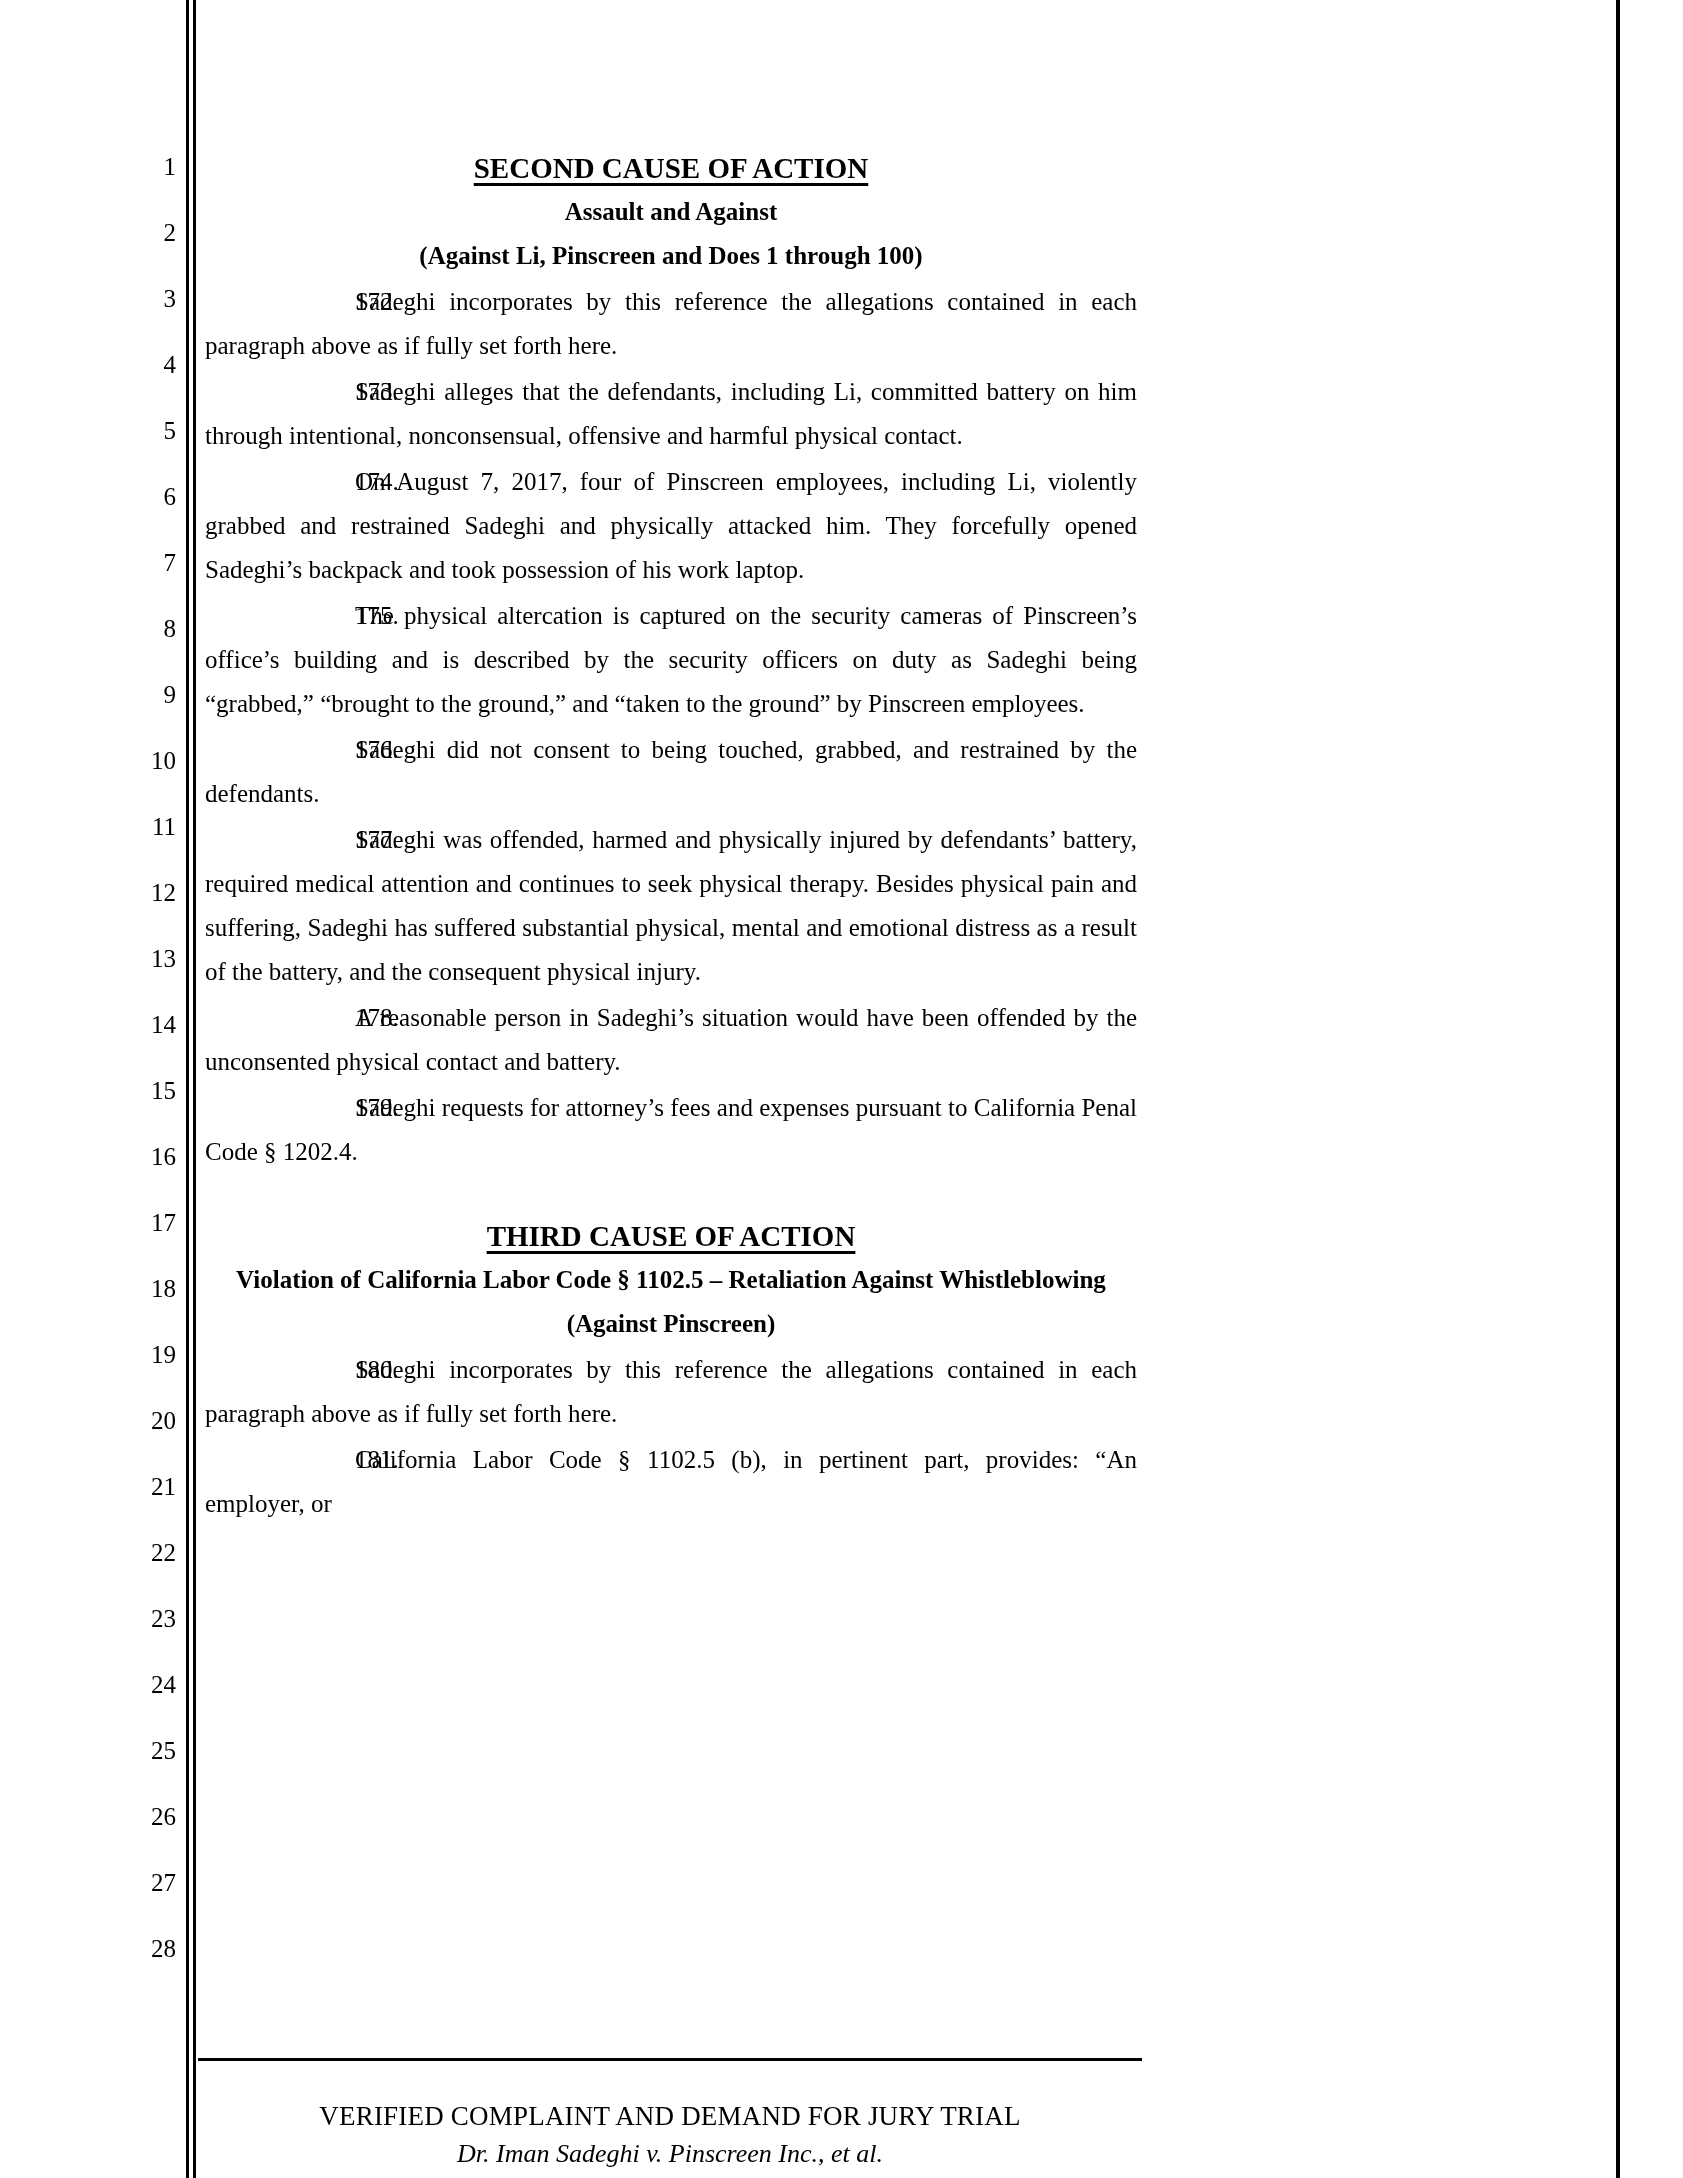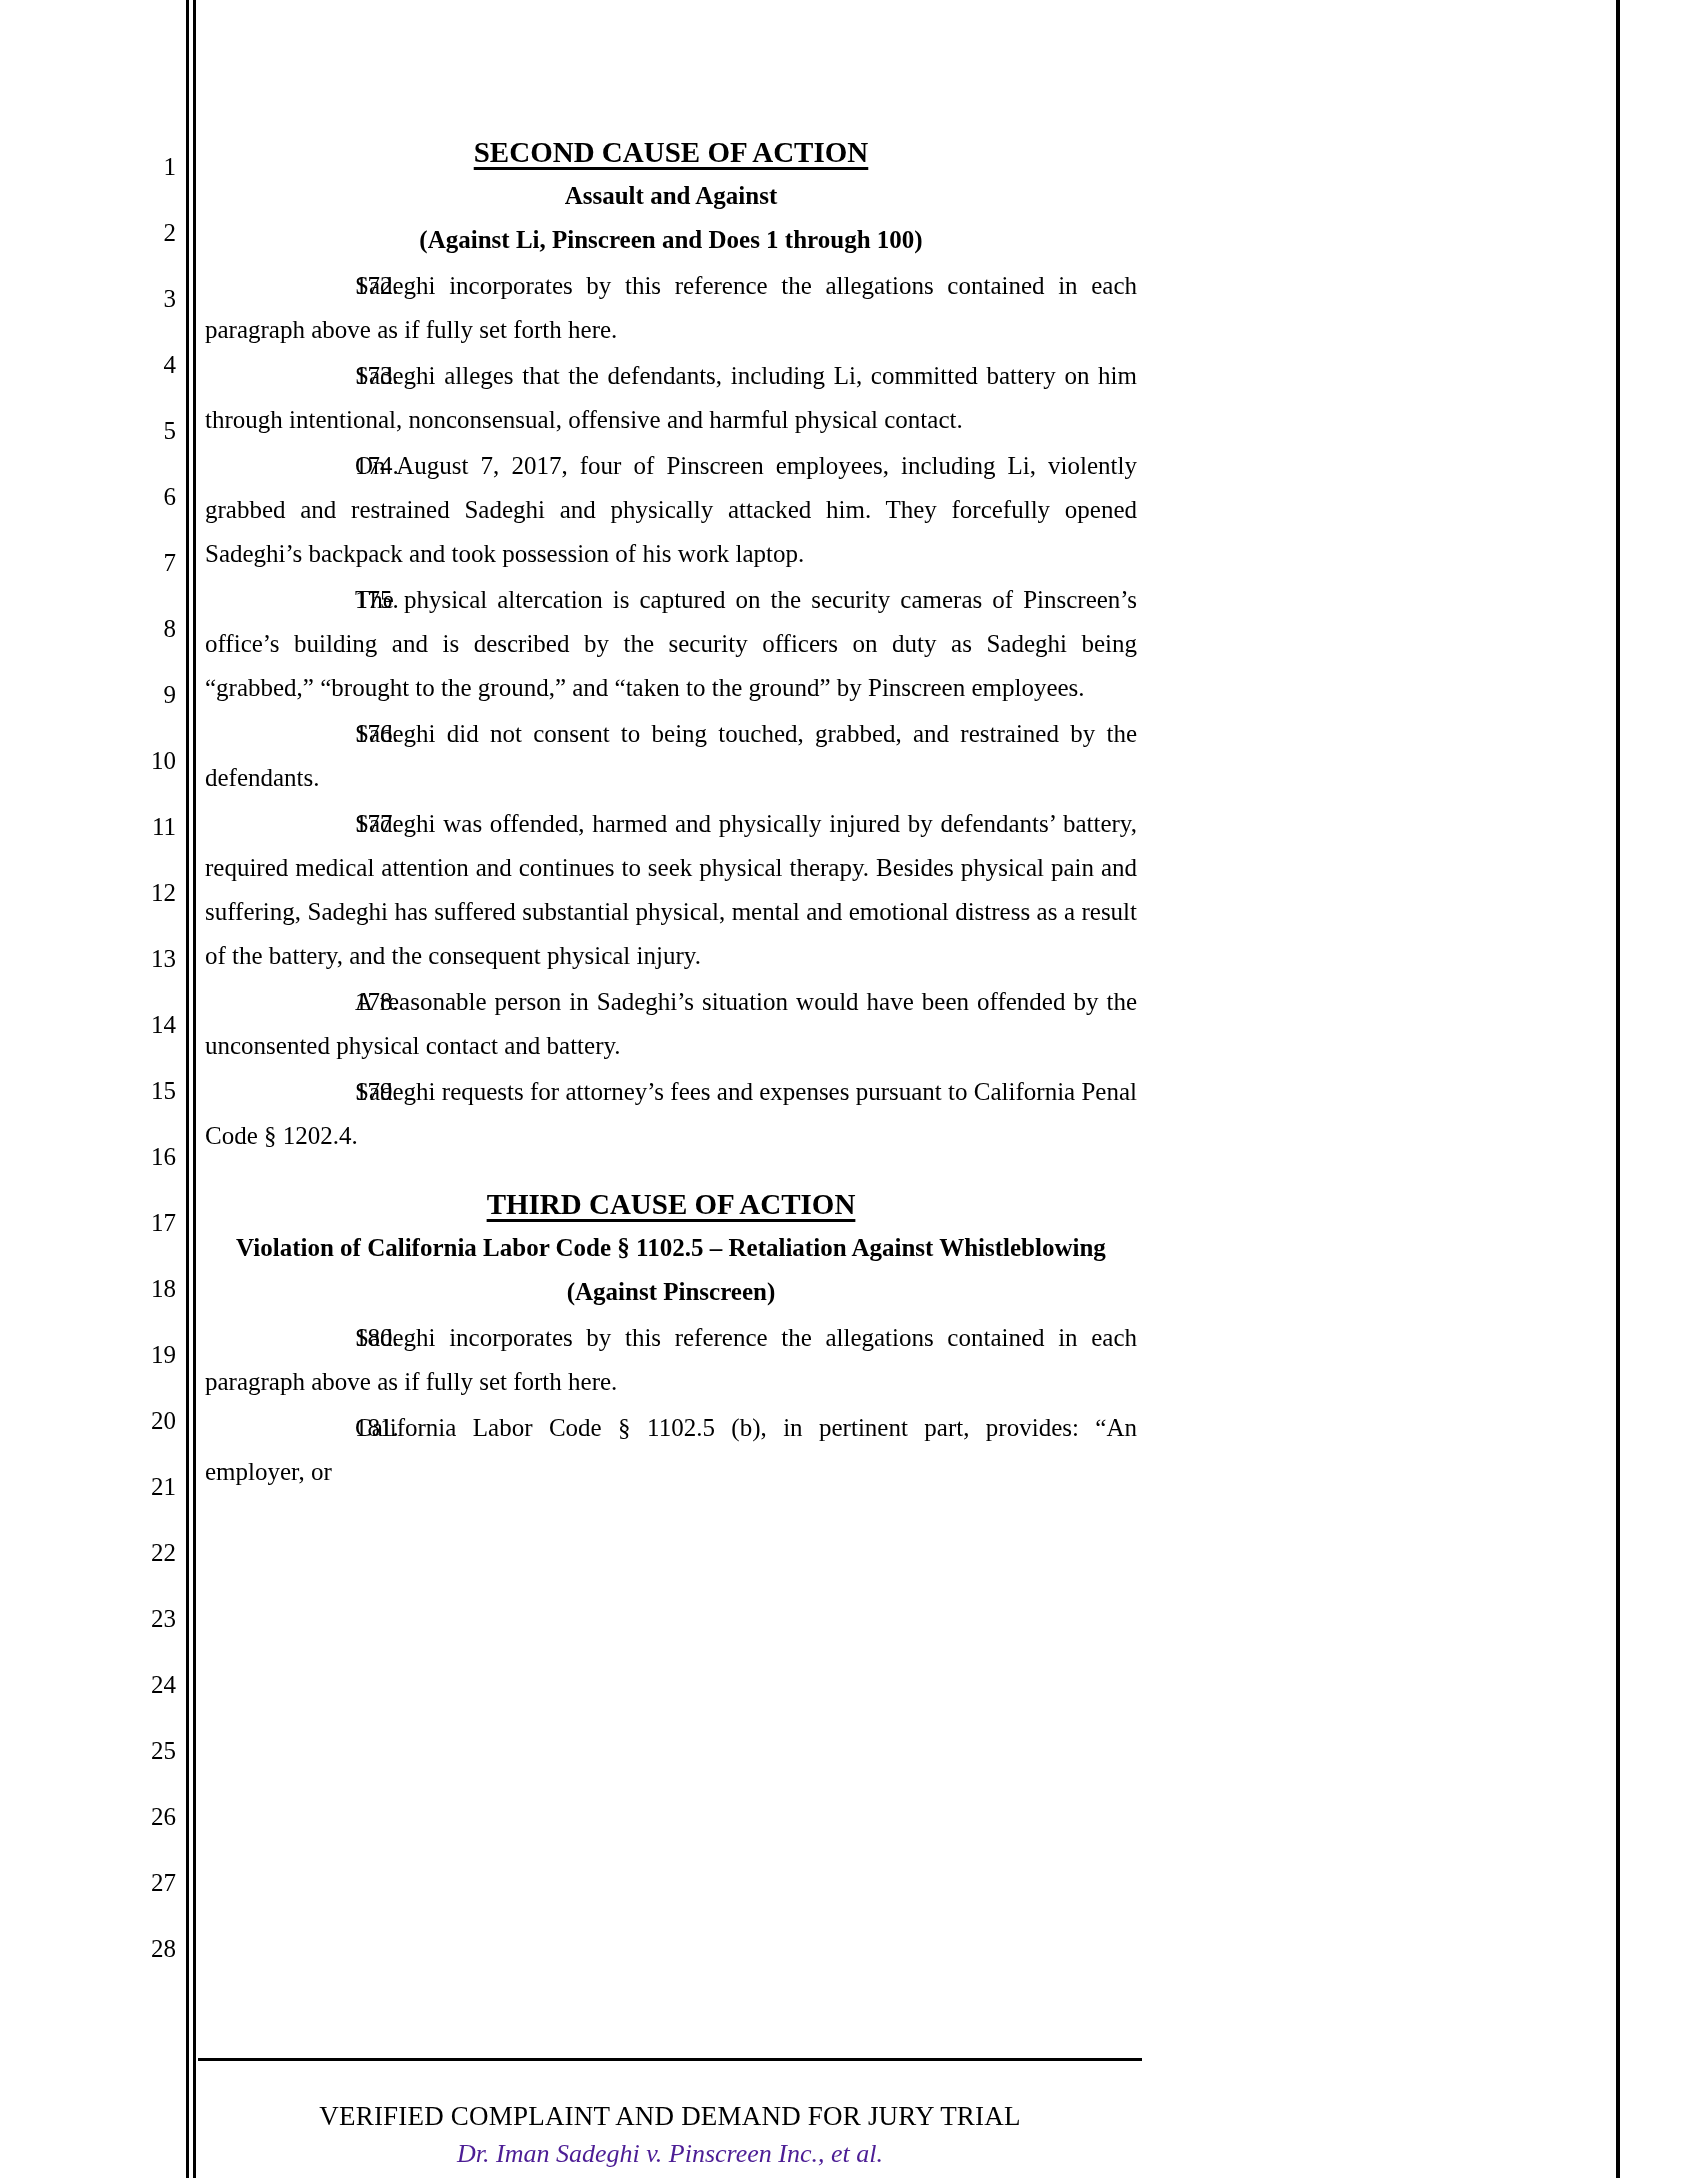--- a/index.html
+++ b/index.html
@@ -73,21 +73,21 @@
     font-weight: bold;
     line-height: 44px;
   }
   .heading .u {
     text-decoration: underline;
     text-underline-offset: 5px;
     text-decoration-thickness: 3px;
   }
   .heading-main {
     font-size: 29px;
-    margin-top: 0;
+    margin-top: 16px;
   }
   .subhead {
     text-align: center;
     font-weight: bold;
     font-size: 25px;
     line-height: 44px;
   }
 
   p.para {
     margin: 2px;
@@ -207,17 +207,17 @@
 
     <p class="para"><span class="num">180.</span><span>Sadeghi incorporates by this reference the allegations contained in each paragraph above as if fully set forth here.</span></p>
 
     <p class="para"><span class="num">181.</span><span>California Labor Code § 1102.5 (b), in pertinent part, provides: “An employer, or</span></p>
 
   </div>
 
   <div id="footer-rule"></div>
   <div id="footer">
     <div class="f1">VERIFIED COMPLAINT AND DEMAND FOR JURY TRIAL</div>
-    <div class="f2" style="color: #4c1d95; font-style: italic;">Dr. Iman Sadeghi v. Pinscreen Inc., et al.</div>
+    <div class="f2" style="color: #000000; font-style: italic;">Dr. Iman Sadeghi v. Pinscreen Inc., et al.</div>
   </div>
 
 </div>
 
 
 </body></html>

